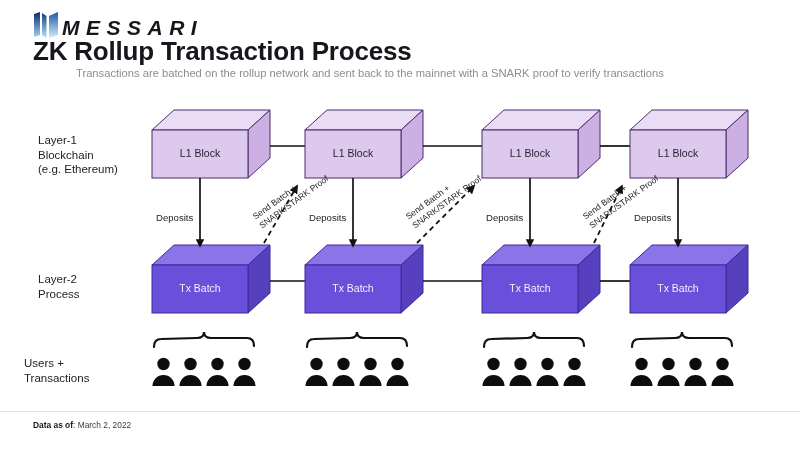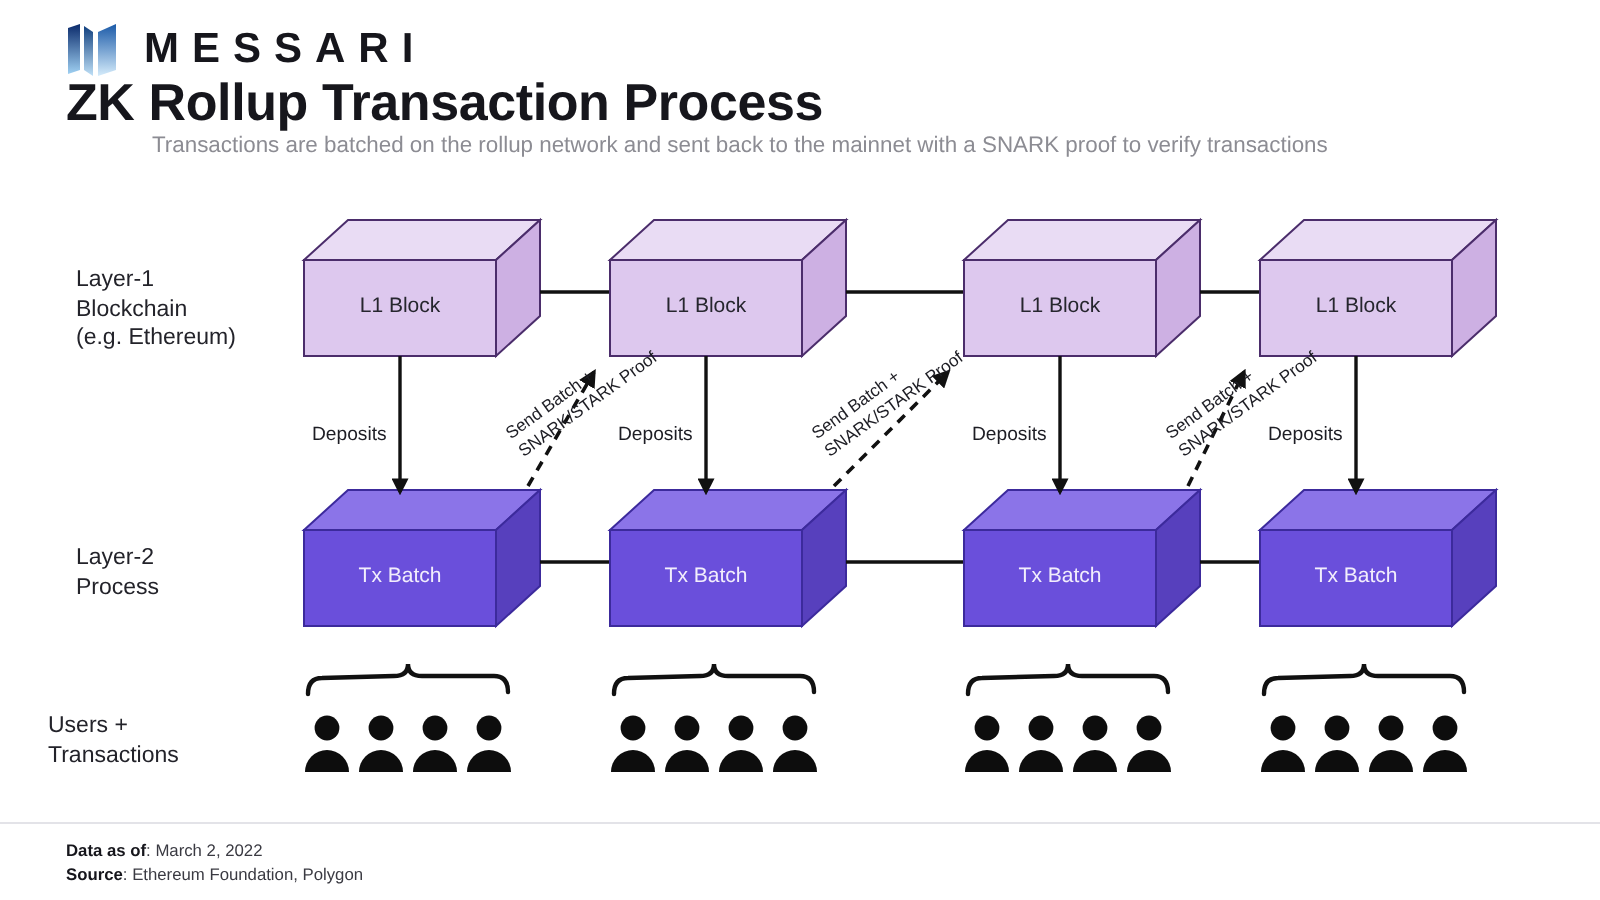--- a/index.html
+++ b/index.html
@@ -7,21 +7,21 @@
     width:800px;height:450px;
     background:#ffffff;
     font-family:"Liberation Sans", sans-serif;
     color:#1b1b20;
     overflow:hidden;
     position:relative;
   }
   #root{position:relative;width:800px;height:450px;}
 
   
-  .logo-row{position:absolute;left:33px;top:11px;display:flex;align-items:center;gap:13px;}
+  .logo-row{position:absolute;left:33px;top:11px;display:flex;align-items:flex-end;gap:3px;font-style:italic;}
   .logo-mark{width:26px;height:27px;display:block;}
   .logo-word{
     font-size:21px;font-weight:bold;letter-spacing:6.5px;
     color:#16161c;line-height:1;
   }
   .title{
     position:absolute;left:33px;top:36px;
     font-size:26px;font-weight:bold;letter-spacing:-0.2px;
     color:#16161c;
   }
@@ -249,18 +249,15 @@
       <div class="box-text" style="left: 630px; top: 147px;"><span>L1 Block</span></div>
       <div class="box-text l2" style="left: 630px; top: 282px;"><span>Tx Batch</span></div>
       <div class="dep-label" style="left: 634px; top: 212px;"><span>Deposits</span></div>
     </div>
 
   <div class="divider"></div>
   <div class="footer">
     <div>
       <b>Data as of</b><span>: </span><span>March 2, 2022</span>
     </div>
-    <div>
-      <b>Source</b><span>: </span><span>Ethereum Foundation, Polygon</span>
-    </div>
   </div>
 
 </div>
 
 </body></html>

